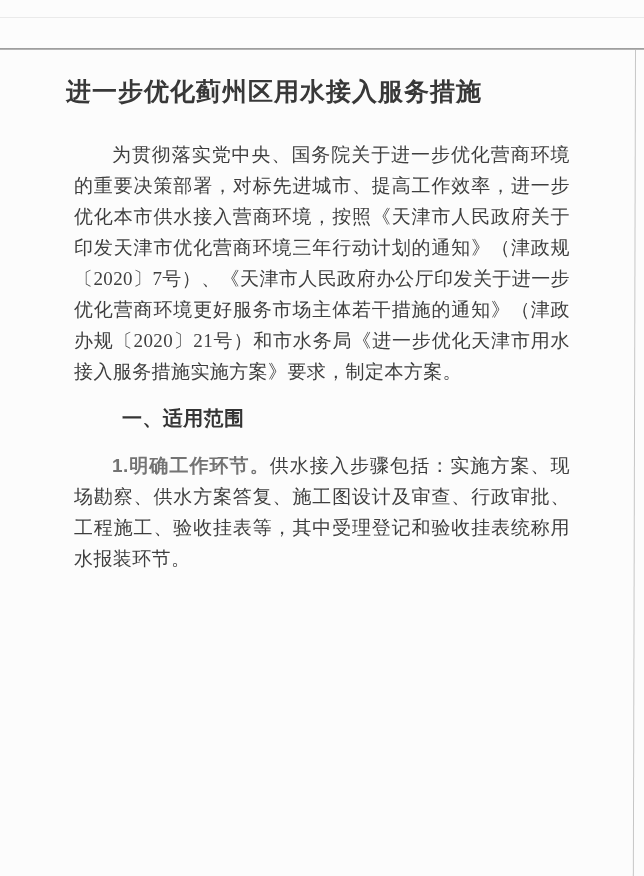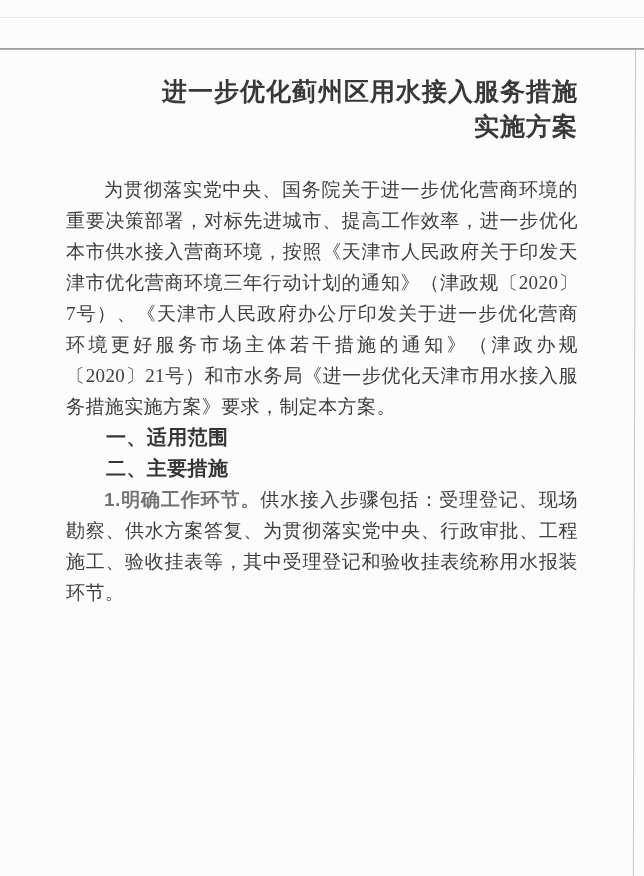--- a/index.html
+++ b/index.html
@@ -45,37 +45,37 @@
     left: 66px;
     top: 66px;
     width: 512px;
   }
   .doc-title {
     margin: 8px 0 30px 0;
     font-family: "Liberation Sans", "DejaVu Sans", sans-serif;
     font-weight: bold;
     font-size: 25px;
     line-height: 35px;
-    text-align: right;
+    text-align: left;
     color: #383838;
     letter-spacing: 1px;
   }
   .doc-title .tline { display: block; }
   .body-text {
-    margin: 0;
+    margin: 8px;
     font-size: 19px;
     line-height: 31px;
     text-align: justify;
     text-justify: inter-ideograph;
     text-indent: 2em;
     color: #3e3e3e;
     letter-spacing: 0.4px;
   }
   .sec-heading {
-    margin: 0;
+    margin: 16px;
     font-family: "Liberation Sans", "DejaVu Sans", sans-serif;
     font-weight: bold;
     font-size: 20px;
     line-height: 31px;
     text-indent: 2em;
     color: #343434;
     letter-spacing: 0.4px;
   }
   .lead-bold {
     font-family: "Liberation Sans", "DejaVu Sans", sans-serif;
@@ -89,29 +89,27 @@
 <div class="page">
 
   <div class="rule-faint"></div>
   <div class="rule-dark"></div>
   <div class="edge-vertical"></div>
 
   <div class="content">
 
     <h1 class="doc-title">
       <span class="tline">进一步优化蓟州区用水接入服务措施</span>
-      <span class="tline">实施方案</span>
     </h1>
 
     <p class="body-text">为贯彻落实党中央、国务院关于进一步优化营商环境的重要决策部署，对标先进城市、提高工作效率，进一步优化本市供水接入营商环境，按照《天津市人民政府关于印发天津市优化营商环境三年行动计划的通知》（津政规〔2020〕7号）、《天津市人民政府办公厅印发关于进一步优化营商环境更好服务市场主体若干措施的通知》（津政办规〔2020〕21号）和市水务局《进一步优化天津市用水接入服务措施实施方案》要求，制定本方案。</p>
 
     <h2 class="sec-heading">一、适用范围</h2>
 
 
-    <h2 class="sec-heading">二、主要措施</h2>
 
     <p class="body-text">
-      <span class="lead-bold">1.明确工作环节。</span><span>供水接入步骤包括：受理登记、现场勘察、供水方案答复、为贯彻落实党中央、行政审批、工程施工、验收挂表等，其中受理登记和验收挂表统称用水报装环节。</span>
+      <span class="lead-bold">1.明确工作环节。</span><span>供水接入步骤包括：实施方案、现场勘察、供水方案答复、施工图设计及审查、行政审批、工程施工、验收挂表等，其中受理登记和验收挂表统称用水报装环节。</span>
     </p>
 
 
   </div>
 </div>
 
 </body></html>

